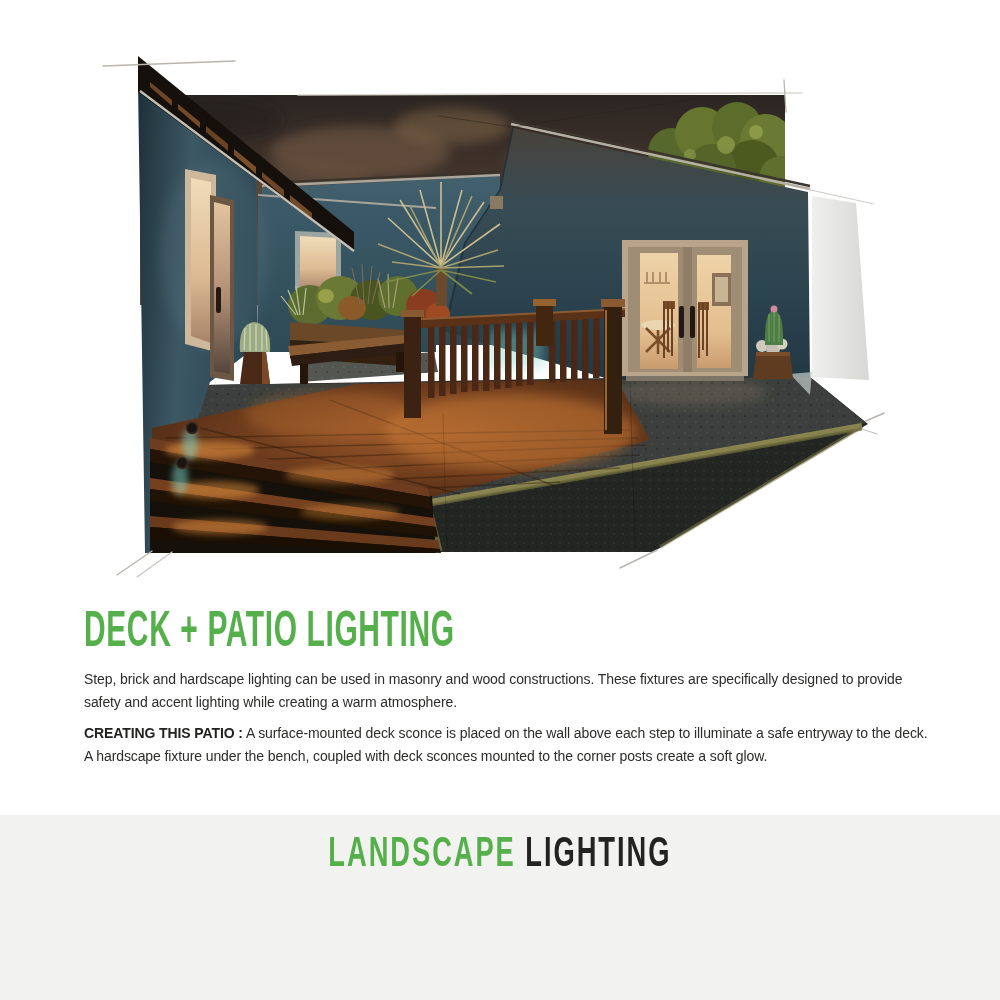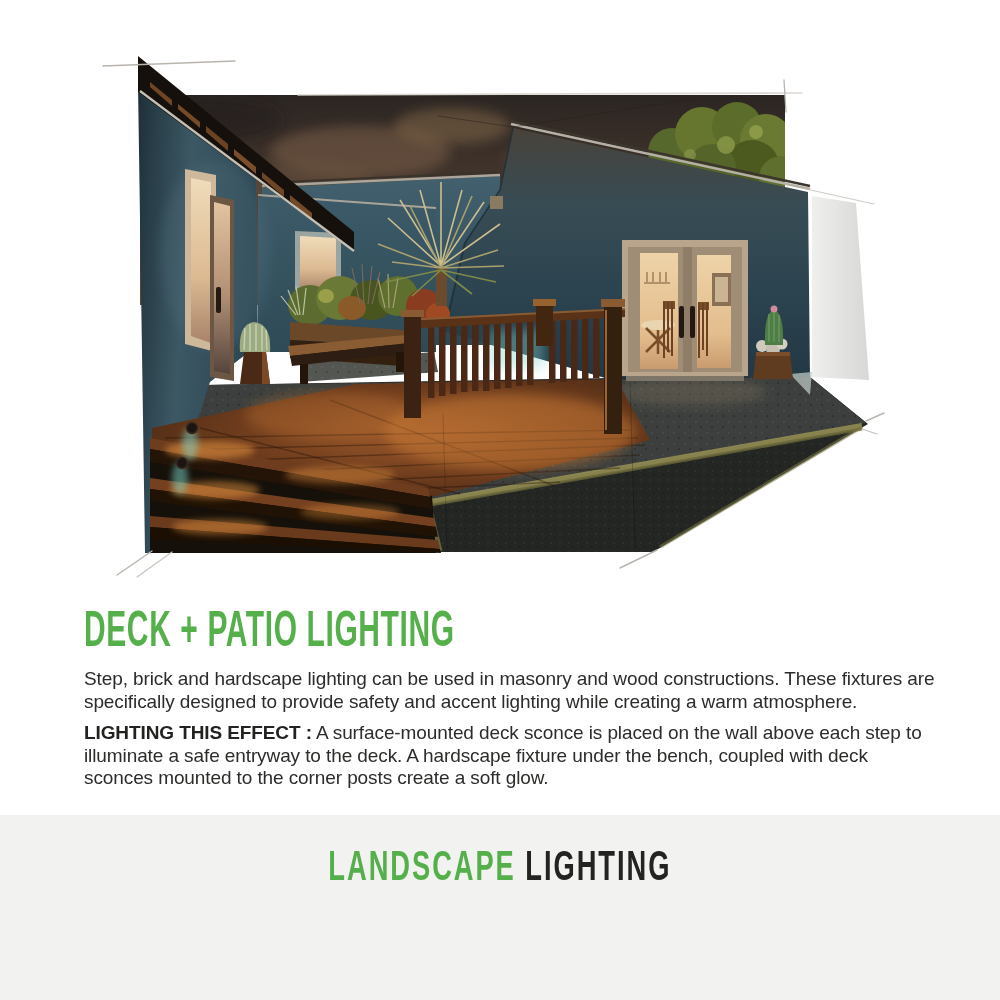--- a/index.html
+++ b/index.html
@@ -4,28 +4,28 @@
 <style>
   html,body{margin:0;padding:0;}
   body{width:1000px;height:1000px;position:relative;background:#ffffff;overflow:hidden;
        font-family:"Liberation Sans", sans-serif;}
   .canvas{position:absolute;left:0;top:0;width:1000px;height:1000px;}
   svg{display:block;}
   
   .article{position:absolute;left:84px;top:604px;width:852px;}
   .headline{color:#55b04b;font-size:50px;font-weight:700;letter-spacing:1px;line-height:1;
             display:inline-block;transform:scaleX(.60);transform-origin:left top;white-space:nowrap;}
-  .para{color:#2c2c2a;font-size:19px;line-height:22.5px;margin:0;letter-spacing:-.1px;}
+  .para{color:#2c2c2a;font-size:14px;line-height:22.5px;margin:0;letter-spacing:-.1px;}
   .para.p1{margin-top:14px;}
   .para.p2{margin-top:9px;}
   .para b{font-weight:700;color:#222220;}
   
   .footer{position:absolute;left:0;top:815px;width:1000px;height:185px;}
   .f-line{width:100%;text-align:center;}
-  .f-line1{margin-top:30px;}
+  .f-line1{margin-top:16px;}
   .f-line1 .inner{display:inline-block;transform:scaleX(.65);transform-origin:center top;
                   font-size:42px;font-weight:700;letter-spacing:3px;white-space:nowrap;line-height:1;}
   .f-line1 .green{color:#55b04b;}
   .f-line1 .dark{color:#232321;}
   .f-line2 .inner{display:inline-block;transform:scaleX(.57);transform-origin:center top;
                   font-size:78px;font-weight:700;letter-spacing:9px;color:#1f1f1d;
                   white-space:nowrap;line-height:1;margin-top:4px;}
 </style>
 </head>
 <body>
@@ -370,20 +370,20 @@
     <line x1="513" y1="127" x2="700" y2="98" stroke="rgba(40,30,22,0.45)" stroke-width="1"></line>
   </g>
 </svg>
 </div>
 
 <div class="article">
   <div>
     <span class="headline">DECK + PATIO LIGHTING</span>
   </div>
   <p class="para p1">Step, brick and hardscape lighting can be used in masonry and wood constructions. These fixtures are specifically designed to provide safety and accent lighting while creating a warm atmosphere.</p>
-  <p class="para p2"><b>LIGHTING THIS EFFECT :</b><span> A surface-mounted deck sconce is placed on the wall above each step to illuminate a safe entryway to the deck. A hardscape fixture under the bench, coupled with deck sconces mounted to the corner posts create a soft glow.</span></p>
+  <p class="para p2"><b>CREATING THIS PATIO :</b><span> A surface-mounted deck sconce is placed on the wall above each step to illuminate a safe entryway to the deck. A hardscape fixture under the bench, coupled with deck sconces mounted to the corner posts create a soft glow.</span></p>
 </div>
 
 <div class="footer" style="background:#f2f2f0;">
   <div class="f-line f-line1">
     <span class="inner"><span class="green">LANDSCAPE</span><span class="dark">&nbsp;LIGHTING</span></span>
   </div>
 </div>
 
 </body></html>

